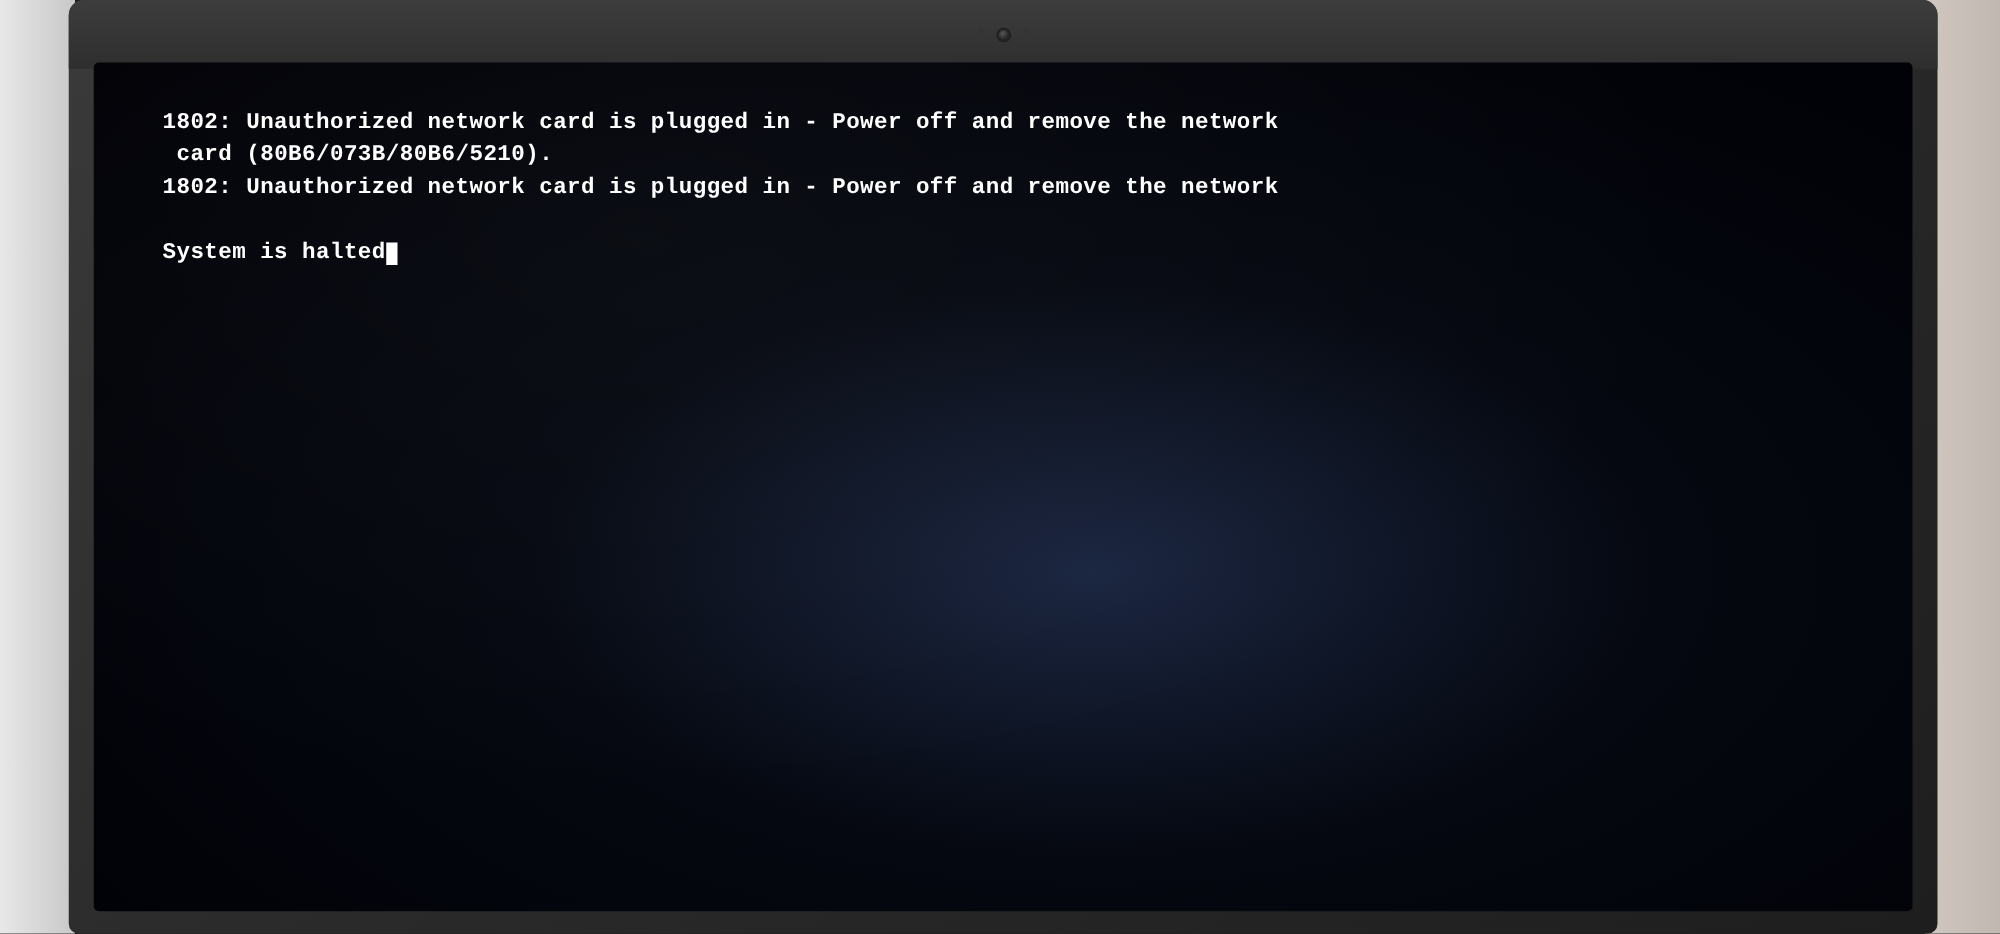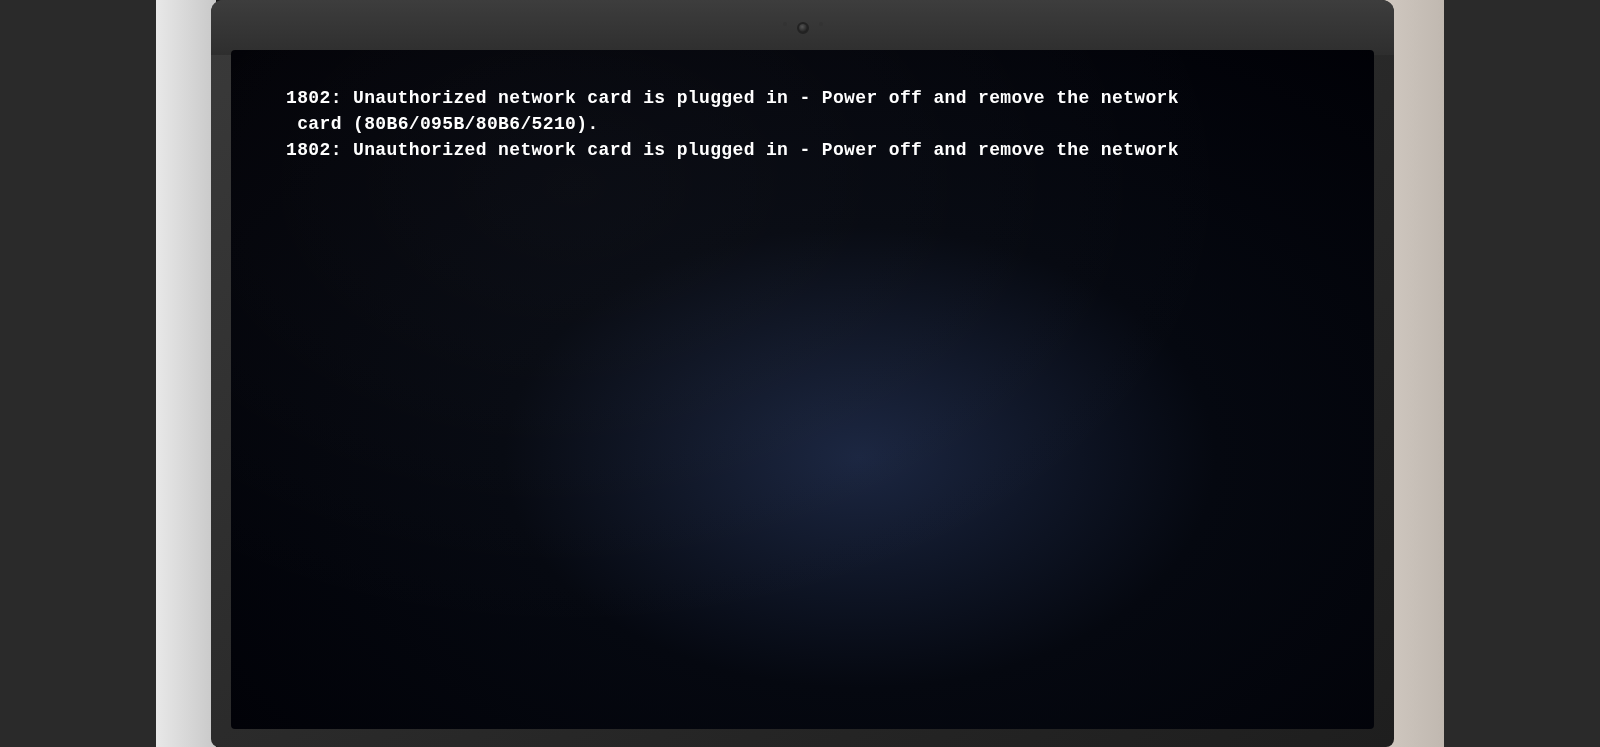--- a/index.html
+++ b/index.html
@@ -12,21 +12,21 @@
       width: 1600px;
       height: 747px;
       background-color: #2a2a2a;
       display: flex;
       align-items: center;
       justify-content: center;
       overflow: hidden;
     }
 
     .photo-frame {
-      width: 1288px;
+      width: 1600px;
       height: 747px;
       position: relative;
       background: #1a1a1a;
     }
 
     
     .bg-left {
       position: absolute;
       left: 0;
       top: 0;
@@ -168,19 +168,20 @@
       <div class="webcam-dot-left"></div>
       <div class="webcam"></div>
       <div class="webcam-dot-right"></div>
     </div>
 
     <div class="monitor-screen">
       <div class="screen-glare"></div>
 
       <div class="terminal-content">
         <span class="terminal-line">1802: Unauthorized network card is plugged in - Power off and remove the network</span>
-        <span class="terminal-line"> card (80B6/095B/80B6/5210).</span>
+        <span class="terminal-line"> card (80B6/073B/80B6/5210).</span>
         <span class="terminal-line">1802: Unauthorized network card is plugged in - Power off and remove the network</span>
         <span class="terminal-blank"></span>
+        <span class="terminal-line"><span>System is halted</span><span class="cursor"></span></span>
       </div>
     </div>
   </div>
 </div>
 
 </body></html>

